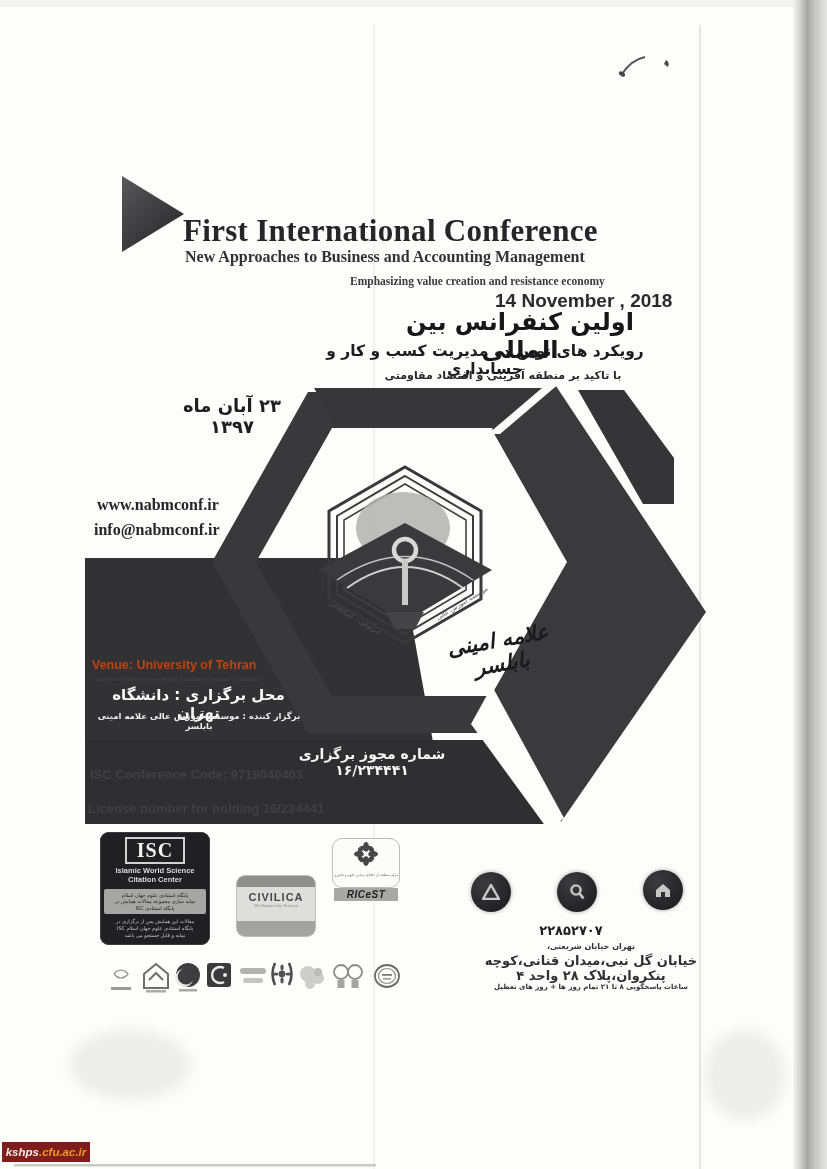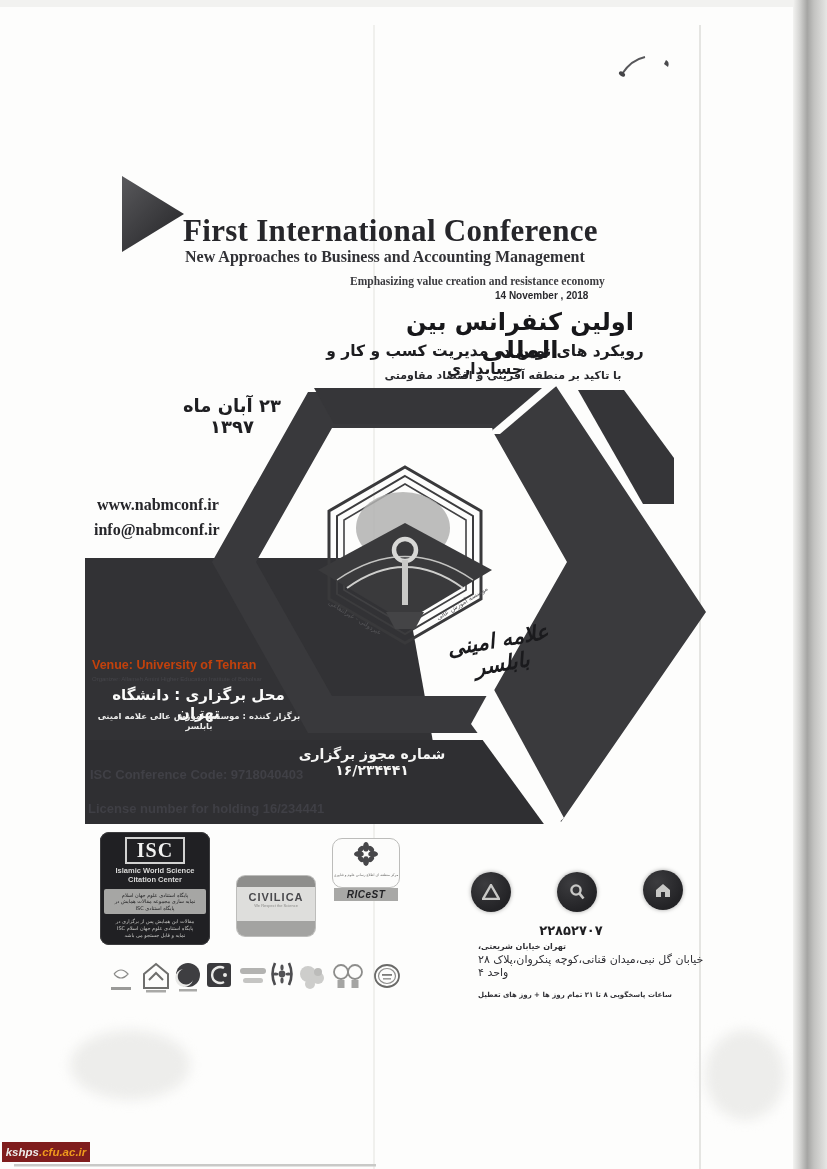--- a/index.html
+++ b/index.html
@@ -10,21 +10,21 @@
   
   .tri{left:122px;top:176px;width:62px;height:76px;
        clip-path:polygon(0 0,100% 50%,0 100%);
        background:linear-gradient(135deg,#59595c 0%,#2d2d30 80%);}
   .title-en{left:183px;top:213px;font-family:"Liberation Serif",serif;font-weight:bold;
             font-size:31px;color:#26262a;letter-spacing:.3px;white-space:nowrap;}
   .sub-en{left:185px;top:248px;font-family:"Liberation Serif",serif;font-weight:bold;
           font-size:16px;color:#323236;white-space:nowrap;}
   .tag-en{left:350px;top:275px;font-family:"Liberation Serif",serif;font-weight:bold;
           font-size:11.5px;color:#3b3b3f;white-space:nowrap;}
-  .date-en{left:495px;top:290px;font-weight:bold;font-size:10px;color:#2a2a2e;white-space:nowrap;}
+  .date-en{left:495px;top:290px;font-weight:bold;font-size:19px;color:#2a2a2e;white-space:nowrap;}
   .fa{font-family:"DejaVu Sans",sans-serif;direction:rtl;}
   .title-fa{left:375px;top:308px;width:290px;text-align:center;font-weight:bold;
             font-size:24px;color:#17171a;}
   .sub-fa{left:290px;top:342px;width:390px;text-align:center;font-weight:bold;
           font-size:15.5px;color:#1d1d20;}
   .tag-fa{left:383px;top:369px;width:240px;text-align:center;font-weight:bold;
           font-size:11px;color:#28282c;}
   .date-fa{left:171px;top:395px;width:122px;text-align:center;font-weight:bold;
            font-size:18px;color:#1f1f22;}
   
@@ -75,23 +75,23 @@
   .ricest-band{left:334px;top:888px;width:64px;height:13px;background:#a8a8a6;text-align:center;
                font-weight:bold;font-style:italic;font-size:10px;color:#232326;line-height:13px;
                letter-spacing:.5px;}
   
   .cicon{width:40px;height:40px;border-radius:50%;
          background:radial-gradient(circle at 35% 30%,#3c3c3f 0%,#232326 70%);
          box-shadow:0 0 4px rgba(0,0,0,.35);display:flex;align-items:center;justify-content:center;}
   
   .phone{left:515px;top:923px;width:112px;text-align:center;font-weight:bold;
          font-size:13px;color:#1e1e21;}
-  .addr{left:478px;top:942px;width:226px;text-align:left;color:#303035;}
+  .addr{left:478px;top:942px;width:226px;text-align:center;color:#303035;}
   .addr .l1{font-size:8px;font-weight:bold;margin-bottom:2px;}
-  .addr .l2{font-size:11px;font-weight:normal;margin-bottom:12px;}
+  .addr .l2{font-size:13px;font-weight:bold;margin-bottom:0;}
   .addr .l3{font-size:7px;font-weight:bold;}
   
   .wm{left:2px;top:1142px;width:88px;height:20px;background:#7f1d1d;display:flex;
       align-items:center;justify-content:center;font-style:italic;font-weight:bold;font-size:11.5px;}
   .wm .p1{color:#eeeeec;}
   .wm .p2{color:#ef9b1d;}
   
   .edge-strip{left:793px;top:0;width:34px;height:1169px;
       background:linear-gradient(to right,#f3f3f1 0%,#d7d7d5 18%,#a5a5a3 42%,#c3c3c1 62%,#e6e6e4 100%);}
   .topband{left:0;top:0;width:827px;height:7px;background:#f2f2f0;}

